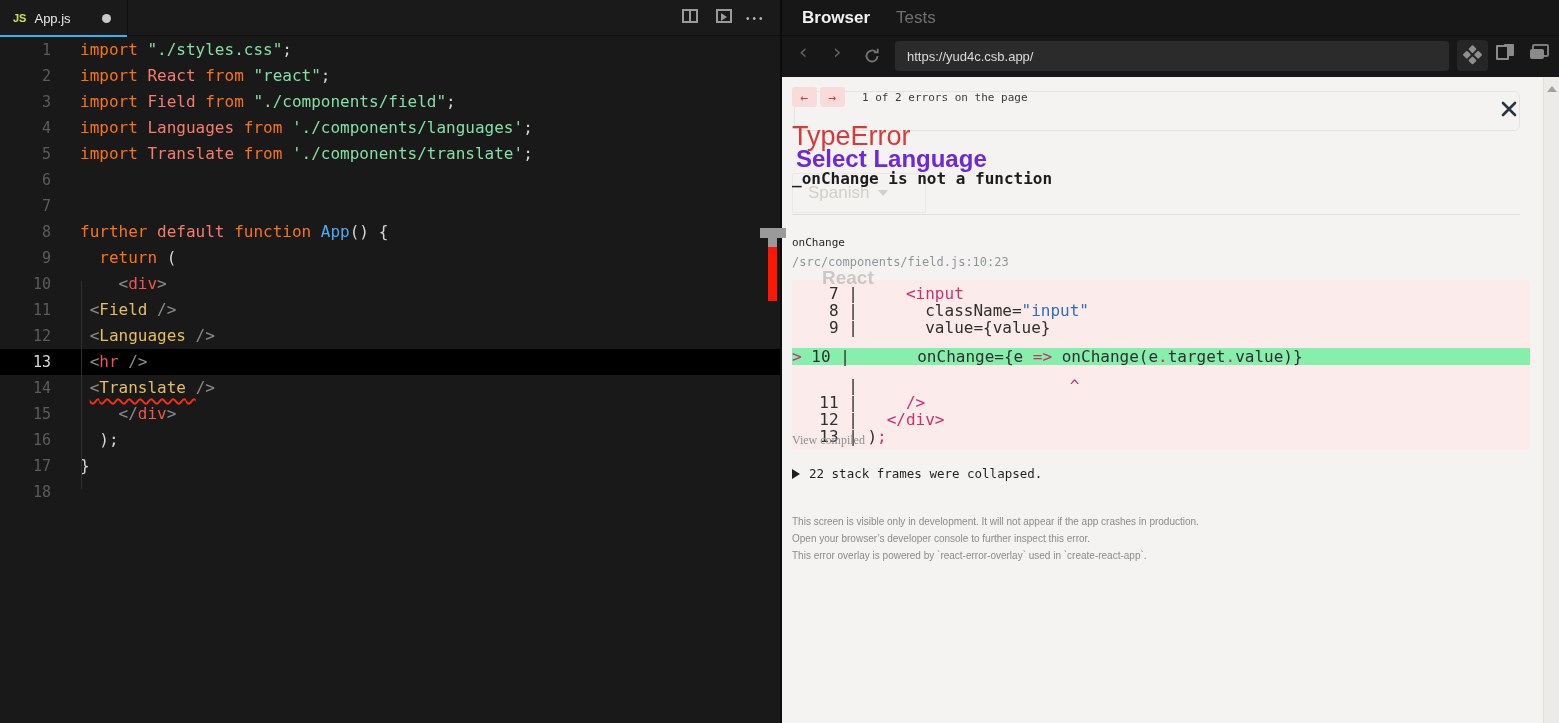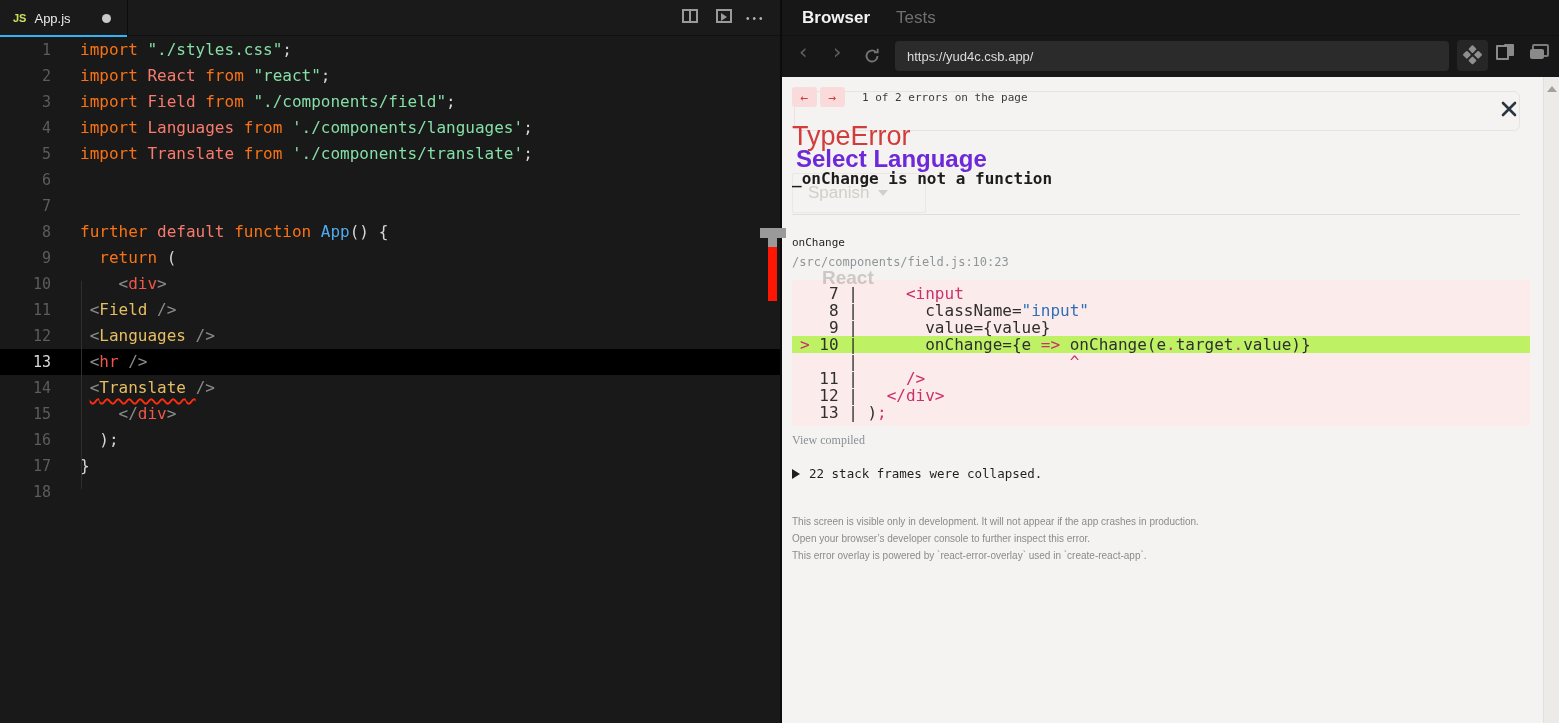--- a/index.html
+++ b/index.html
@@ -115,21 +115,21 @@
                color:#d23c3c; z-index:5; }
   .err-message { position:absolute; left:10px; top:92px; font-family:"DejaVu Sans Mono", monospace;
                  font-size:16px; font-weight:bold; color:#1c1c1c; white-space:pre; z-index:5; }
   .frame-fn { position:absolute; left:10px; top:159px; font-family:"DejaVu Sans Mono", monospace;
               font-size:11px; color:#262626; z-index:5; }
   .frame-path { position:absolute; left:10px; top:178px; font-family:"DejaVu Sans Mono", monospace;
                 font-size:12px; color:#8f969a; z-index:5; cursor:pointer; }
   .stack-code { position:absolute; left:10px; top:203px; width:738px; background:#fbebea;
                 border-radius:4px; padding:5px 8px; z-index:3; }
   .stack-line { font-family:"DejaVu Sans Mono", monospace; font-size:16px; line-height:17px; white-space:pre; }
-  .stack-line.hl { background:#bef264; margin:0 -8px; padding:0 8px; }
+  .stack-line.hl { background:#86efac; margin:12px -8px; padding:0 0; }
   .bk-pln { color:#2f2f2f; }
   .bk-mag { color:#cc2f6c; }
   .bk-str { color:#2f6fba; }
   .view-compiled { position:absolute; left:10px; top:356px; font-family:Liberation Serif, serif;
                    font-size:12px; color:#899094; cursor:pointer; z-index:5; }
   .stack-frames { position:absolute; left:10px; top:389px; font-family:"DejaVu Sans Mono", monospace;
                   font-size:12.5px; color:#1f1f1f; cursor:pointer; z-index:5;
                   display:flex; align-items:center; gap:9px; }
   .tri { width:0; height:0; border-left:8px solid #1f1f1f;
          border-top:5px solid transparent; border-bottom:5px solid transparent; }

